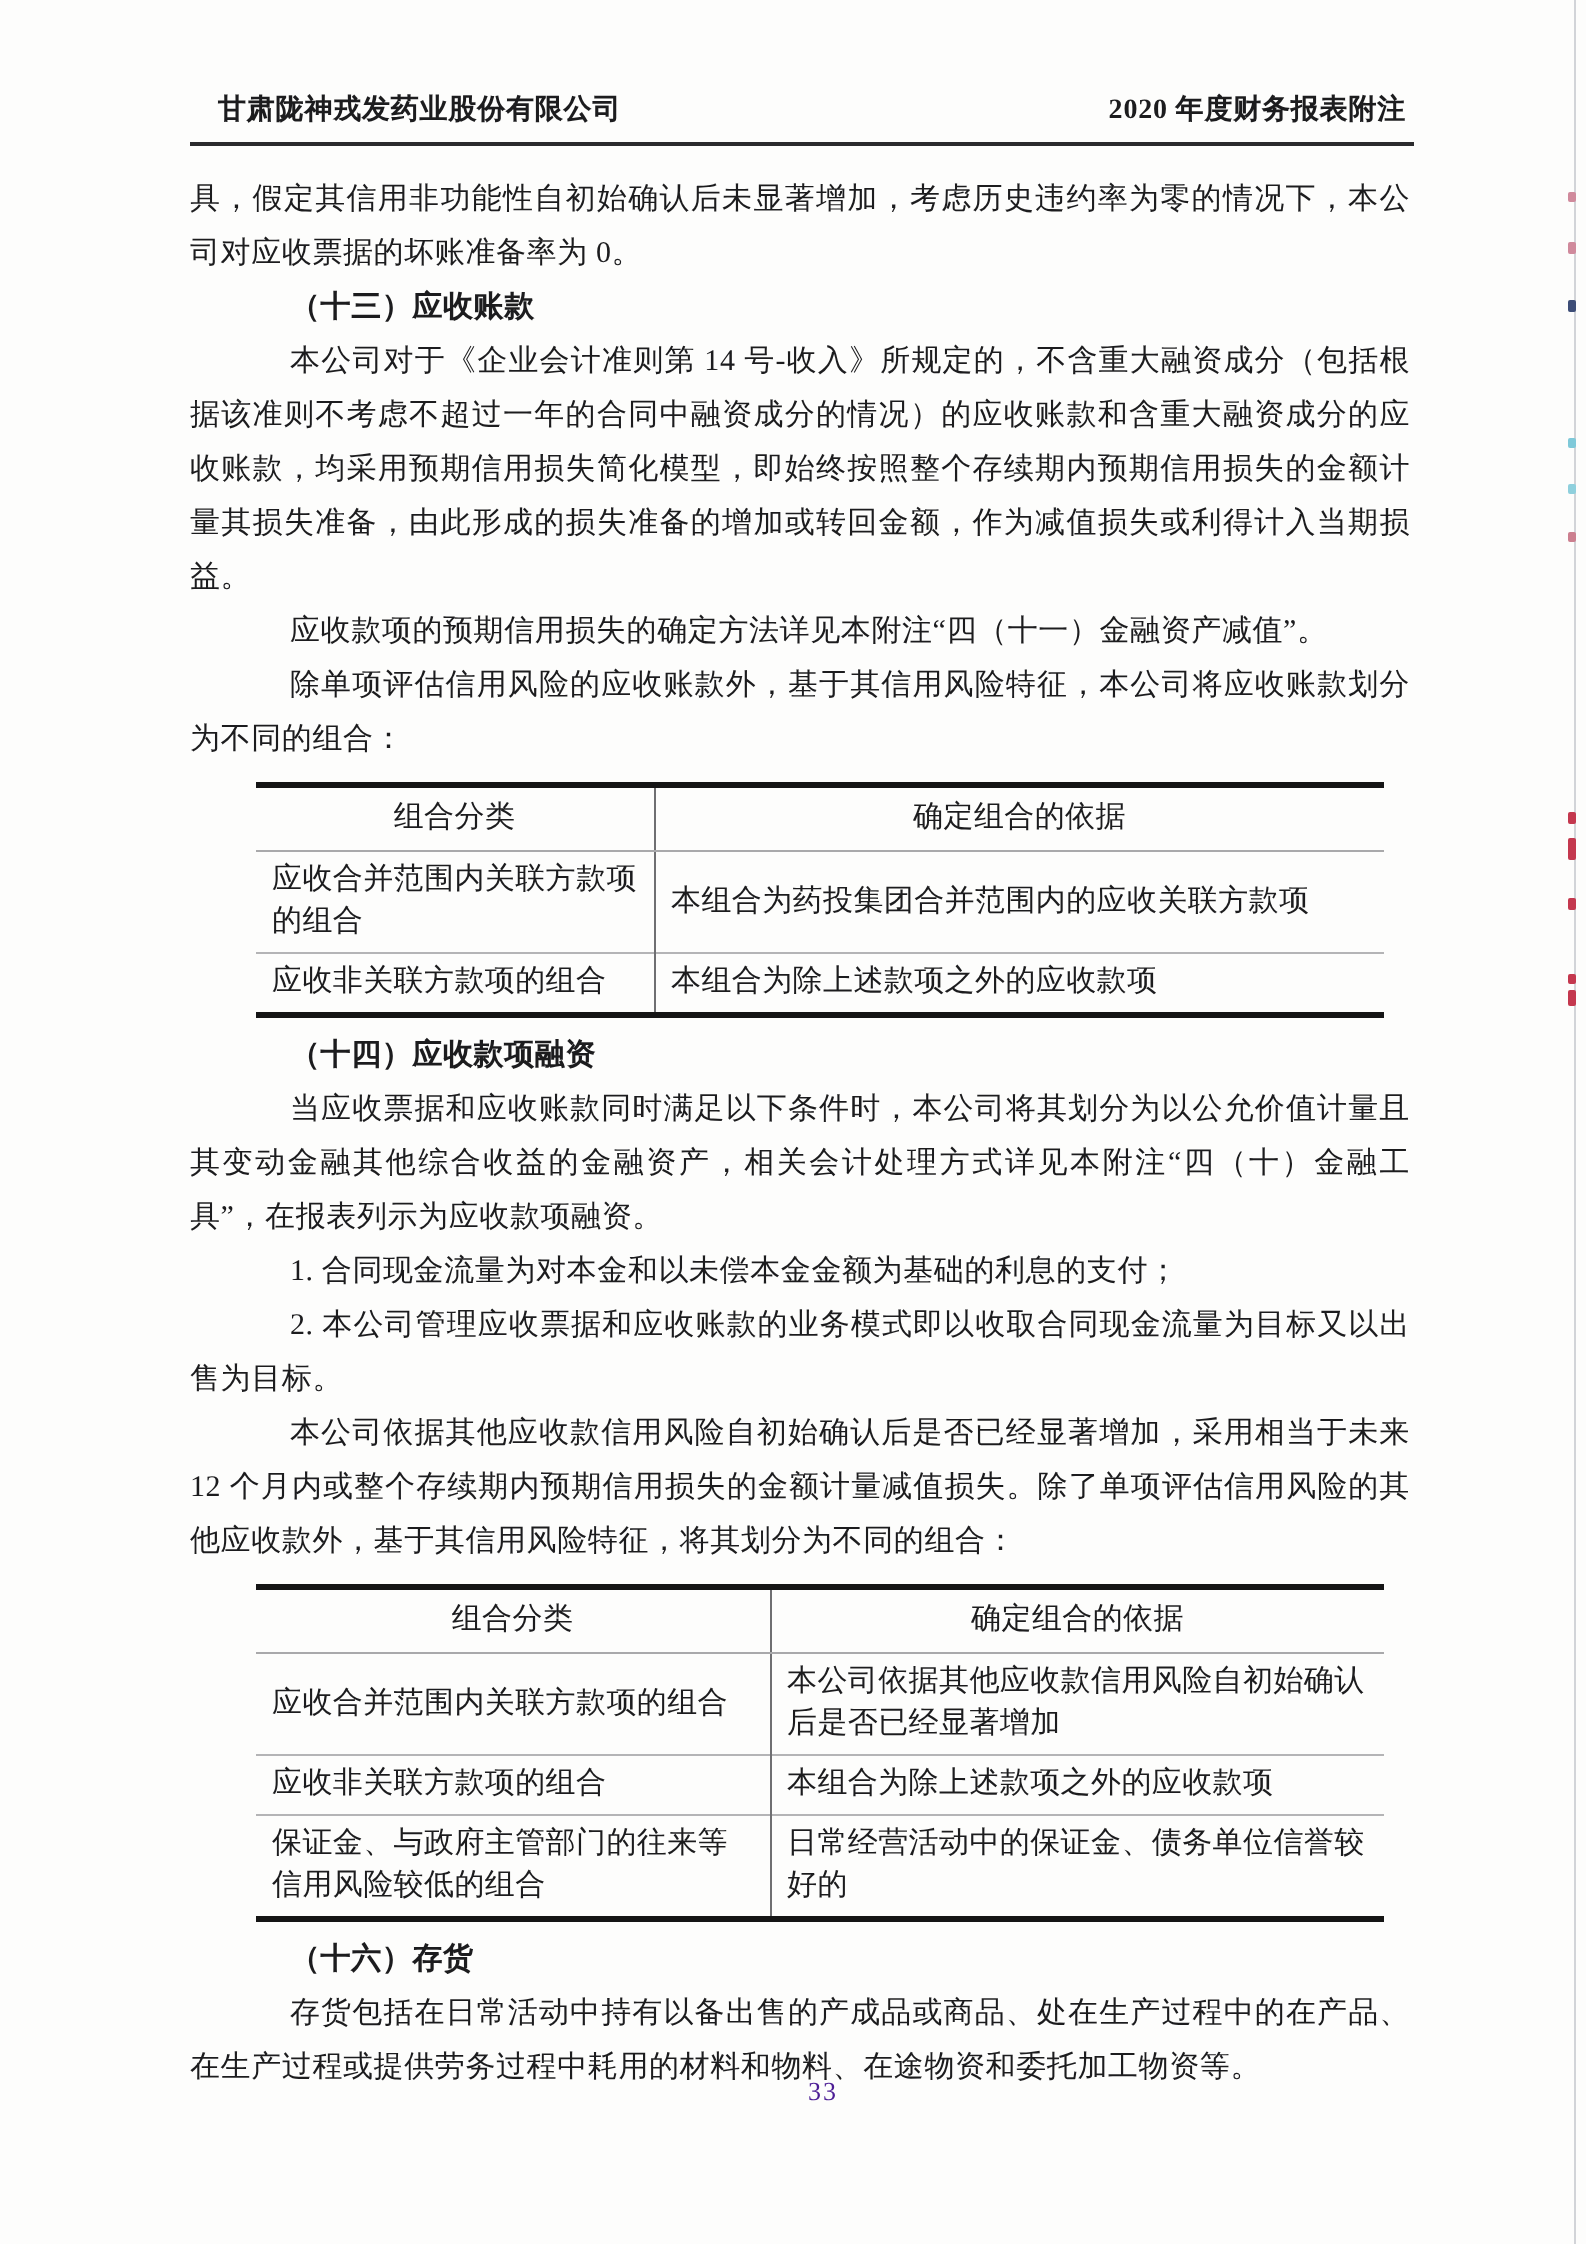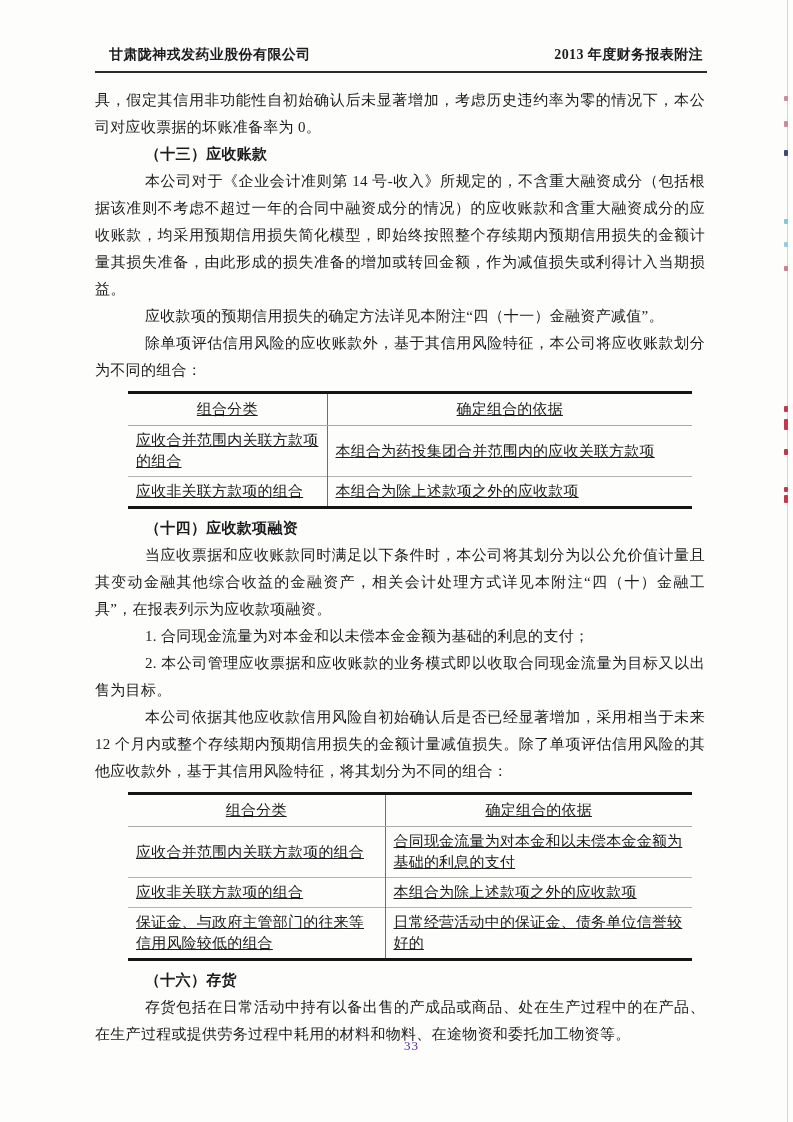--- a/index.html
+++ b/index.html
@@ -32,21 +32,21 @@
   }
   .para{text-indent:50px;margin:0;}
   .para.noindent{text-indent:0;}
   .heading{font-weight:bold;text-indent:50px;margin:0;}
   .subheading{text-indent:50px;margin:0;}
 
   table.grp{
     table-layout:fixed;border-collapse:collapse;
     margin:7px 0 6px 33px;
     border-top:3px solid #151515;border-bottom:3px solid #151515;
-    font-size:15px;line-height:21px;letter-spacing:.2px;text-decoration:underline;
+    font-size:15px;line-height:21px;letter-spacing:.2px;
   }
   table.grp th{
     font-weight:normal;text-align:center;
     padding:5px 6px;border-bottom:1px solid #a9a9ab;
   }
   table.grp td{
     text-align:left;padding:4px 8px;vertical-align:middle;
   }
   table.grp tr + tr td{border-top:1px solid #b4b4b6;}
   table.grp td.c2, table.grp th.c2{border-left:1px solid #6f6f72;}
@@ -61,21 +61,21 @@
   }
 </style>
 </head>
 <body>
 
 <div class="page">
   <div class="scan-edge"></div>
 
   <div class="hdr">
     <span>甘肃陇神戎发药业股份有限公司</span>
-    <span>2013 年度财务报表附注</span>
+    <span>2020 年度财务报表附注</span>
   </div>
 
   <div class="body">
     <p class="para noindent">具，假定其信用非功能性自初始确认后未显著增加，考虑历史违约率为零的情况下，本公司对应收票据的坏账准备率为 0。</p>
 
     <p class="heading">（十三）应收账款</p>
     <p class="para">本公司对于《企业会计准则第 14 号-收入》所规定的，不含重大融资成分（包括根据该准则不考虑不超过一年的合同中融资成分的情况）的应收账款和含重大融资成分的应收账款，均采用预期信用损失简化模型，即始终按照整个存续期内预期信用损失的金额计量其损失准备，由此形成的损失准备的增加或转回金额，作为减值损失或利得计入当期损益。</p>
     <p class="para">应收款项的预期信用损失的确定方法详见本附注“四（十一）金融资产减值”。</p>
     <p class="para">除单项评估信用风险的应收账款外，基于其信用风险特征，本公司将应收账款划分为不同的组合：</p>
 
@@ -112,21 +112,21 @@
           <col class="c1">
           <col class="c2">
         </colgroup>
       <tbody>
           <tr>
         <th>组合分类</th>
         <th class="c2">确定组合的依据</th>
       </tr>
       <tr>
         <td>应收合并范围内关联方款项的组合</td>
-        <td class="c2">合同现金流量为对本金和以未偿本金金额为基础的利息的支付</td>
+        <td class="c2">本公司依据其他应收款信用风险自初始确认后是否已经显著增加</td>
       </tr>
       <tr>
         <td>应收非关联方款项的组合</td>
         <td class="c2">本组合为除上述款项之外的应收款项</td>
       </tr>
       <tr>
         <td>保证金、与政府主管部门的往来等信用风险较低的组合</td>
         <td class="c2">日常经营活动中的保证金、债务单位信誉较好的</td>
       </tr>
     </tbody>

